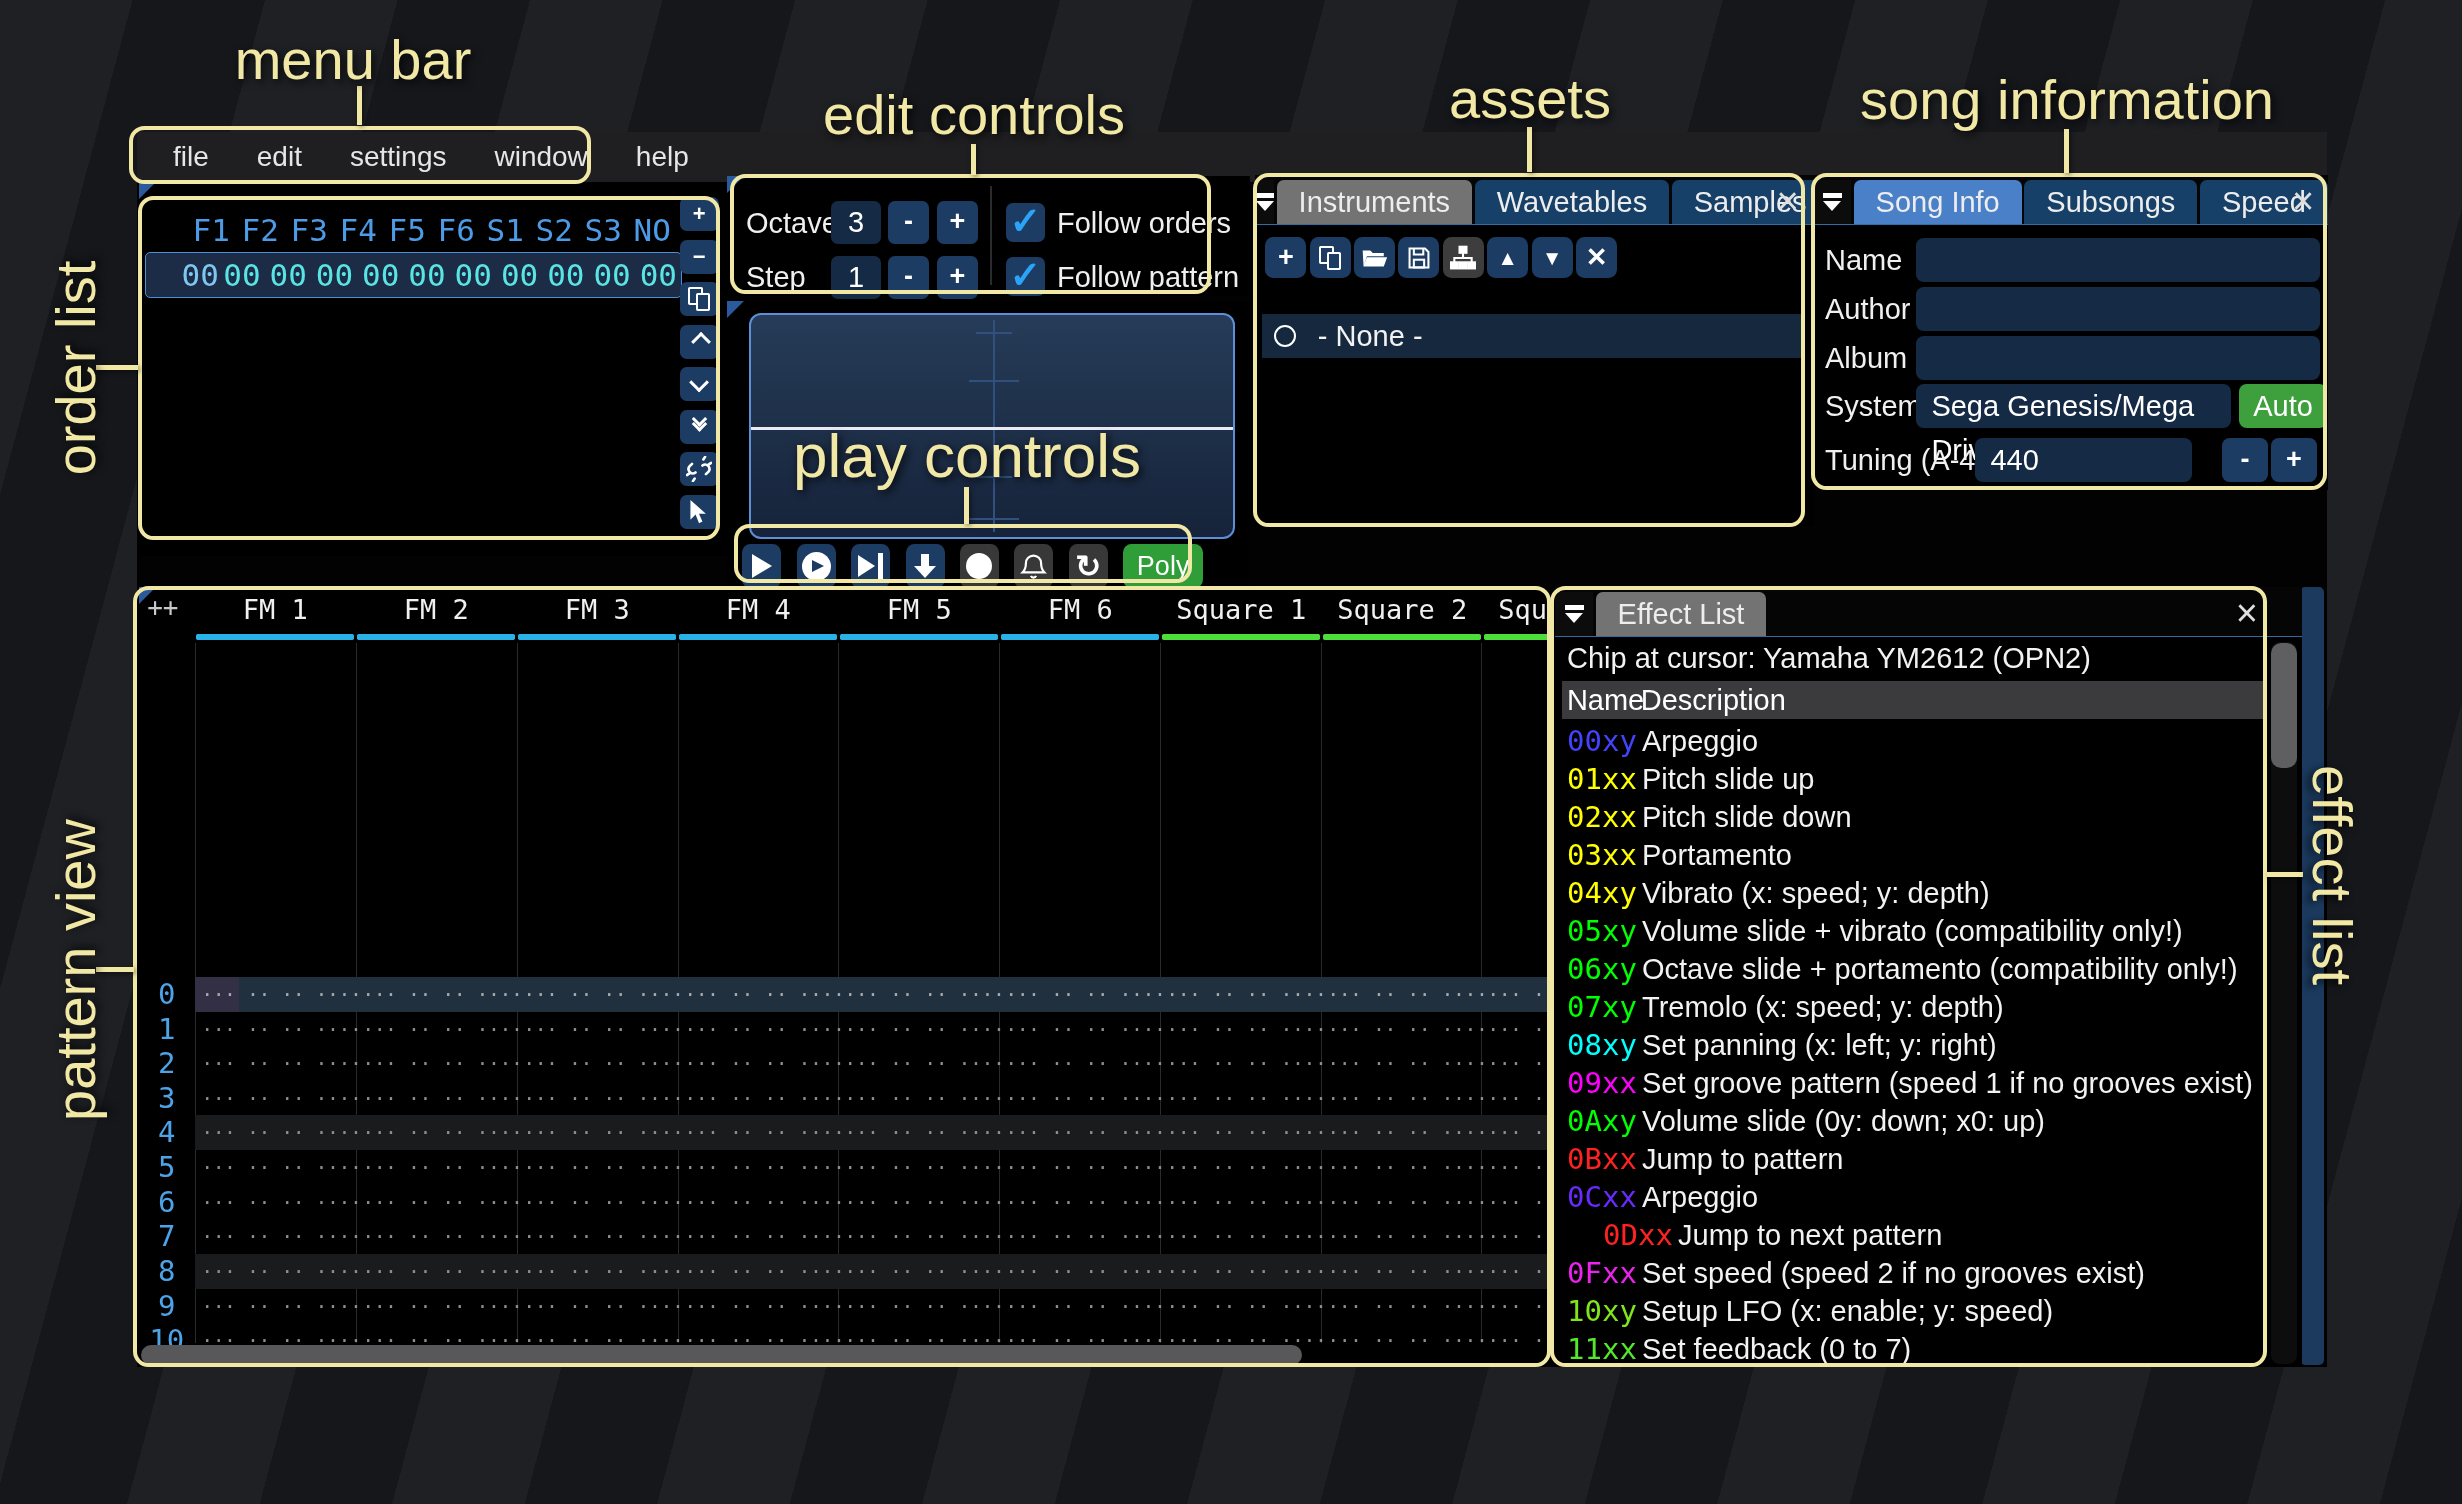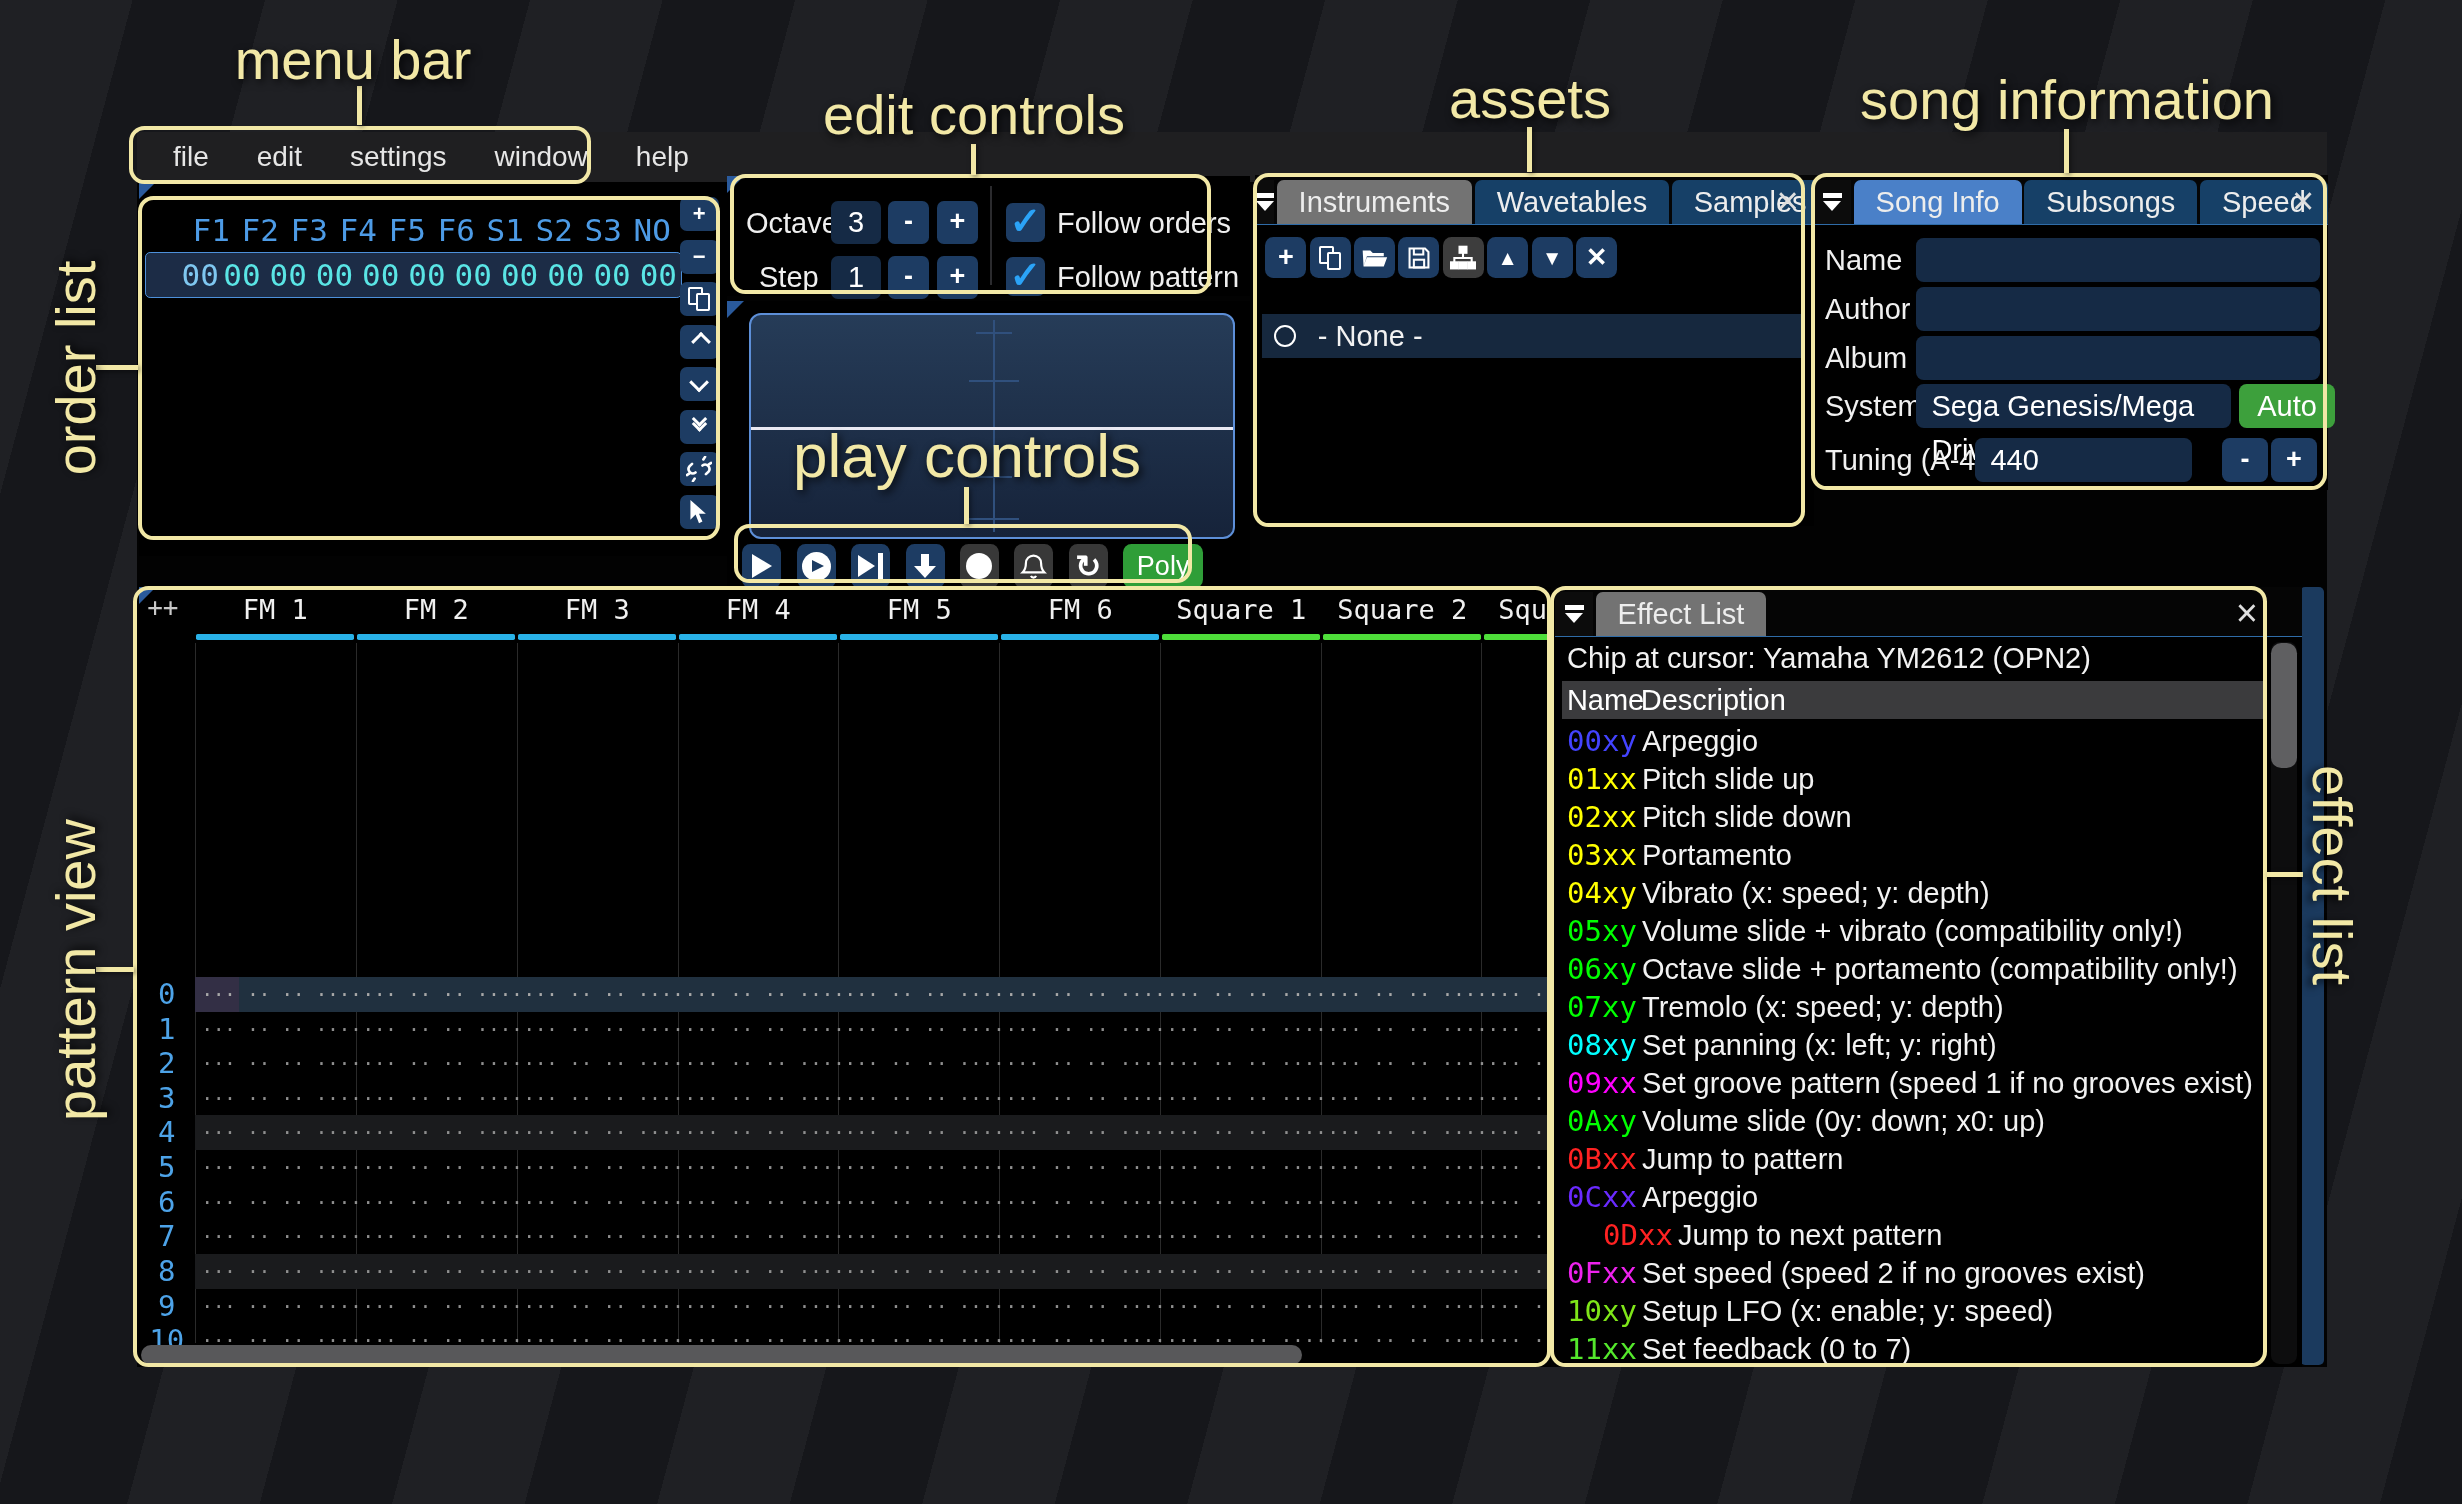--- a/index.html
+++ b/index.html
@@ -217,21 +217,21 @@
       </div>
     </div>
   </div>
 
   <div class="win" id="edit-win">
     <div class="corner-tri"></div>
     <div class="ec-label" style="left:19px; top:31px;">Octave</div>
     <div class="ec-box" style="left:104px; top:25px;">3</div>
     <div class="ec-btn" style="left:161px; top:25px;">-</div>
     <div class="ec-btn" style="left:210px; top:25px;">+</div>
-    <div class="ec-label" style="left:32px; top:85px;">Step</div>
+    <div class="ec-label" style="left:19px; top:85px;">Step</div>
     <div class="ec-box" style="left:104px; top:80px;">1</div>
     <div class="ec-btn" style="left:161px; top:80px;">-</div>
     <div class="ec-btn" style="left:210px; top:80px;">+</div>
     <div class="ec-sep"></div>
     <div class="ec-check" style="left:279px; top:26.5px;">✓</div>
     <div class="ec-label" style="left:330px; top:31px;">Follow orders</div>
     <div class="ec-check" style="left:279px; top:81px;">✓</div>
     <div class="ec-label" style="left:330px; top:85px;">Follow pattern</div>
   </div>
 
@@ -356,21 +356,21 @@
     </div>
     <div class="closex" style="right:13.7px;">×</div>
     <div class="si-label" style="left:12px; top:63px;">Name</div>
     <div class="si-input" style="left:103px; top:63px;  width:404px;"></div>
     <div class="si-label" style="left:12px; top:112px;">Author</div>
     <div class="si-input" style="left:103px; top:112px; width:404px;"></div>
     <div class="si-label" style="left:12px; top:161px;">Album</div>
     <div class="si-input" style="left:103px; top:161px; width:404px;"></div>
     <div class="si-label" style="left:12px; top:209px;">System</div>
     <div class="si-input" style="left:103px; top:209px; width:315px;">Sega Genesis/Mega Drive</div>
-    <div class="si-btn-green" style="left:426px; top:209px; width:96px;">Auto</div>
+    <div class="si-btn-green" style="left:426px; top:209px; width:88px;">Auto</div>
     <div class="si-label" style="left:12px; top:263px;">Tuning (A-4)</div>
     <div class="si-input" style="left:162px; top:263px; width:217px;">440</div>
     <div class="si-step" style="left:409px; top:263px;">-</div>
     <div class="si-step" style="left:458px; top:263px;">+</div>
   </div>
 
   <div class="win" id="pattern-win">
     <div class="corner-tri"></div>
     <div id="pattern-corner" class="mono">++</div>
     <div id="pattern-channels">

